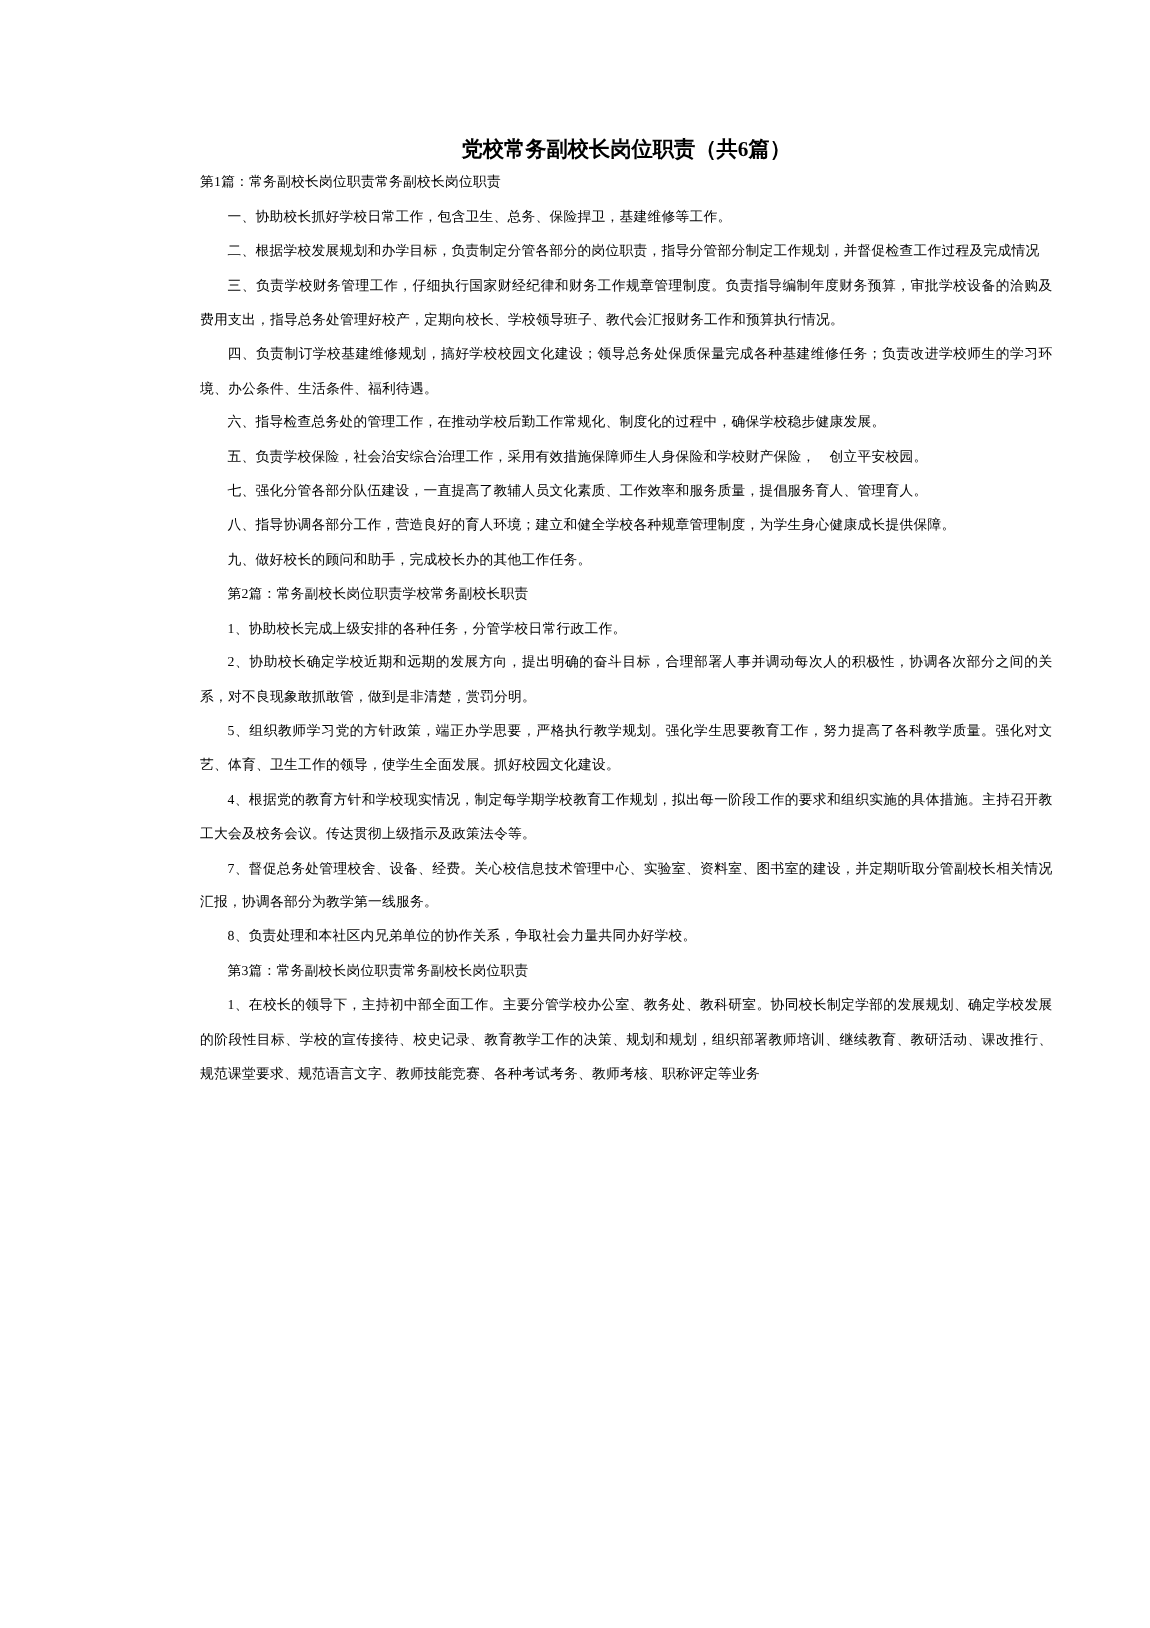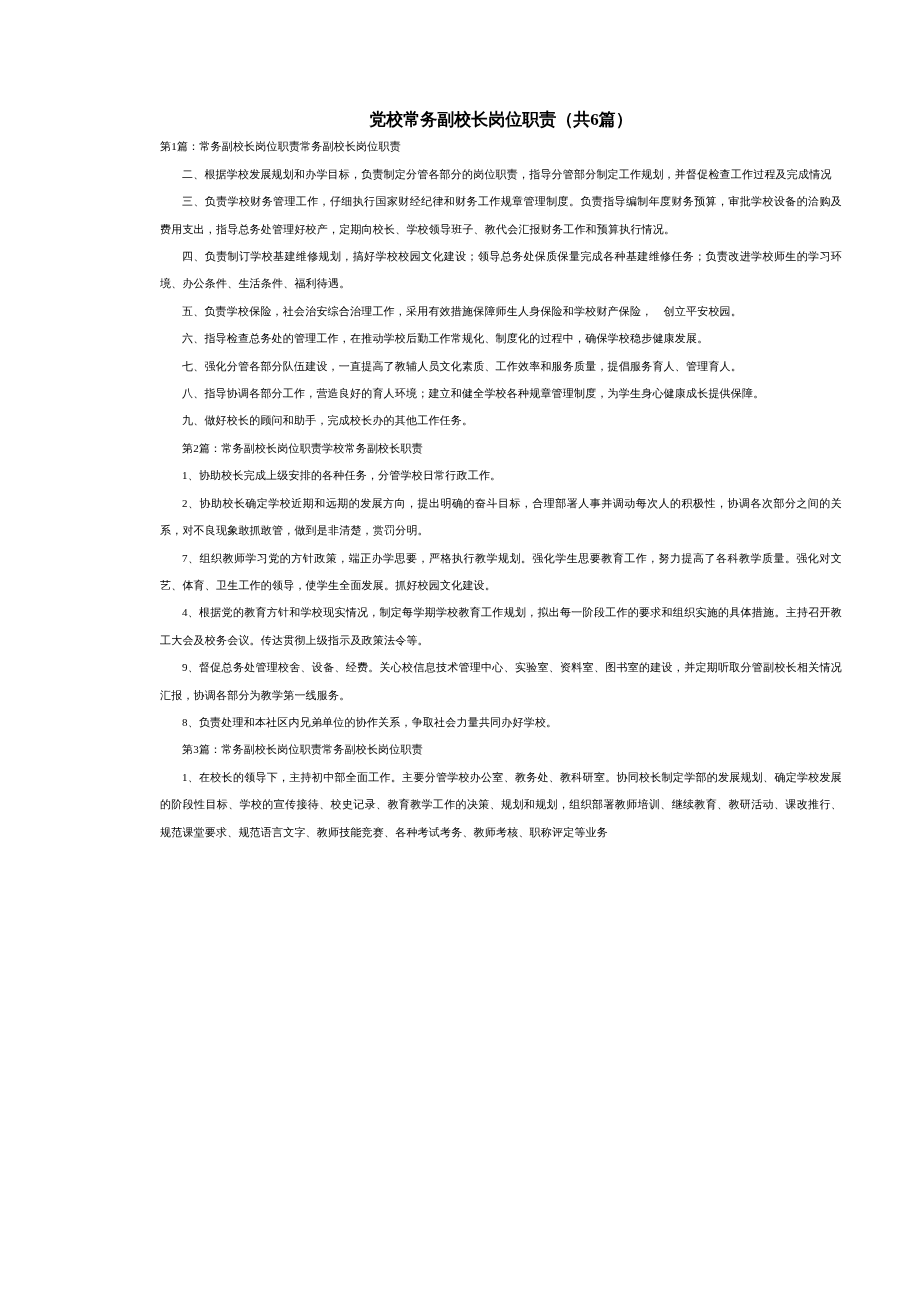--- a/index.html
+++ b/index.html
@@ -42,31 +42,32 @@
     text-indent: 2em;
   }
 </style>
 </head>
 <body>
 
 <div class="page">
   <h1 class="title">党校常务副校长岗位职责（共6篇）</h1>
   <div class="doc-body">
       <p class="para">第1篇：常务副校长岗位职责常务副校长岗位职责</p>
+      <p class="para indent">一、协助校长抓好学校日常工作，包含卫生、总务、保险捍卫，基建维修等工作。</p>
       <p class="para indent">二、根据学校发展规划和办学目标，负责制定分管各部分的岗位职责，指导分管部分制定工作规划，并督促检查工作过程及完成情况</p>
       <p class="para indent">三、负责学校财务管理工作，仔细执行国家财经纪律和财务工作规章管理制度。负责指导编制年度财务预算，审批学校设备的洽购及费用支出，指导总务处管理好校产，定期向校长、学校领导班子、教代会汇报财务工作和预算执行情况。</p>
       <p class="para indent">四、负责制订学校基建维修规划，搞好学校校园文化建设；领导总务处保质保量完成各种基建维修任务；负责改进学校师生的学习环境、办公条件、生活条件、福利待遇。</p>
+      <p class="para indent">六、指导检查总务处的管理工作，在推动学校后勤工作常规化、制度化的过程中，确保学校稳步健康发展。</p>
       <p class="para indent">五、负责学校保险，社会治安综合治理工作，采用有效措施保障师生人身保险和学校财产保险，　创立平安校园。</p>
-      <p class="para indent">六、指导检查总务处的管理工作，在推动学校后勤工作常规化、制度化的过程中，确保学校稳步健康发展。</p>
       <p class="para indent">七、强化分管各部分队伍建设，一直提高了教辅人员文化素质、工作效率和服务质量，提倡服务育人、管理育人。</p>
       <p class="para indent">八、指导协调各部分工作，营造良好的育人环境；建立和健全学校各种规章管理制度，为学生身心健康成长提供保障。</p>
       <p class="para indent">九、做好校长的顾问和助手，完成校长办的其他工作任务。</p>
       <p class="para indent">第2篇：常务副校长岗位职责学校常务副校长职责</p>
       <p class="para indent">1、协助校长完成上级安排的各种任务，分管学校日常行政工作。</p>
       <p class="para indent">2、协助校长确定学校近期和远期的发展方向，提出明确的奋斗目标，合理部署人事并调动每次人的积极性，协调各次部分之间的关系，对不良现象敢抓敢管，做到是非清楚，赏罚分明。</p>
-      <p class="para indent">7、组织教师学习党的方针政策，端正办学思要，严格执行教学规划。强化学生思要教育工作，努力提高了各科教学质量。强化对文艺、体育、卫生工作的领导，使学生全面发展。抓好校园文化建设。</p>
+      <p class="para indent">5、组织教师学习党的方针政策，端正办学思要，严格执行教学规划。强化学生思要教育工作，努力提高了各科教学质量。强化对文艺、体育、卫生工作的领导，使学生全面发展。抓好校园文化建设。</p>
       <p class="para indent">4、根据党的教育方针和学校现实情况，制定每学期学校教育工作规划，拟出每一阶段工作的要求和组织实施的具体措施。主持召开教工大会及校务会议。传达贯彻上级指示及政策法令等。</p>
-      <p class="para indent">9、督促总务处管理校舍、设备、经费。关心校信息技术管理中心、实验室、资料室、图书室的建设，并定期听取分管副校长相关情况汇报，协调各部分为教学第一线服务。</p>
+      <p class="para indent">7、督促总务处管理校舍、设备、经费。关心校信息技术管理中心、实验室、资料室、图书室的建设，并定期听取分管副校长相关情况汇报，协调各部分为教学第一线服务。</p>
       <p class="para indent">8、负责处理和本社区内兄弟单位的协作关系，争取社会力量共同办好学校。</p>
       <p class="para indent">第3篇：常务副校长岗位职责常务副校长岗位职责</p>
       <p class="para indent">1、在校长的领导下，主持初中部全面工作。主要分管学校办公室、教务处、教科研室。协同校长制定学部的发展规划、确定学校发展的阶段性目标、学校的宣传接待、校史记录、教育教学工作的决策、规划和规划，组织部署教师培训、继续教育、教研活动、课改推行、规范课堂要求、规范语言文字、教师技能竞赛、各种考试考务、教师考核、职称评定等业务</p>
     </div>
 </div>
 
 </body></html>

